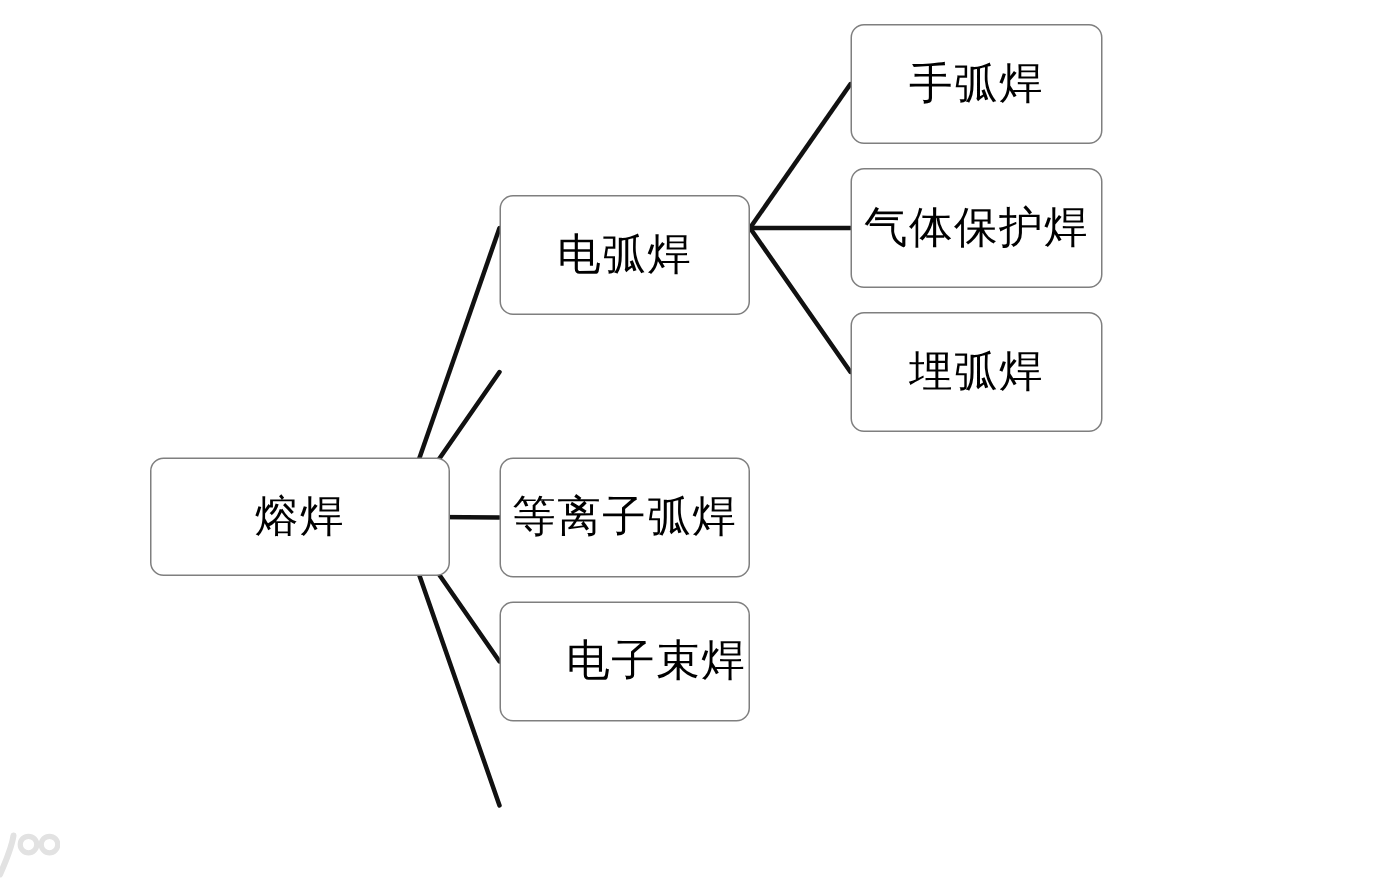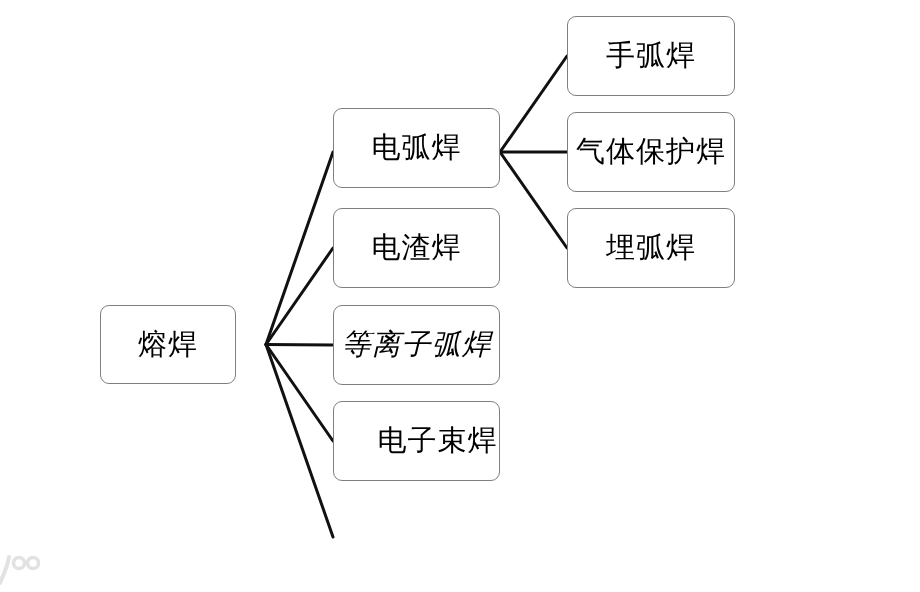--- a/index.html
+++ b/index.html
@@ -34,26 +34,26 @@
     border: 1.5px solid #7f7f7f;
     border-radius: 9px;
     display: flex;
     align-items: center;
     justify-content: center;
     font-size: 29px;
     color: #000000;
     letter-spacing: 1px;
     white-space: nowrap;
   }
-  .node.root   { left: 100px; top: 305px; width: 136px; height: 79px; }
+  .node.root   { left: 100px; top: 305px; width: 200px; height: 79px; }
 
   .node.mid    { left: 333px; width: 167px; height: 80px; }
-  .node.mid-0  { top: 108px; }
+  .node.mid-0  { top: 130px; }
   .node.mid-1  { top: 208px; }
-  .node.mid-2  { top: 305px; font-style: italic; }
+  .node.mid-2  { top: 305px; }
   .node.mid-3  { top: 401px; padding-left: 42px; }
   .node.mid-4  { top: 497px; }
 
   .node.right   { left: 567px; width: 168px; height: 80px; }
   .node.right-0 { top: 16px; }
   .node.right-1 { top: 112px; }
   .node.right-2 { top: 208px; justify-content: center; }
 
   .watermark {
     position: absolute;
@@ -93,23 +93,20 @@
     <line x1="500" y1="152" x2="567" y2="248"></line>
   </svg>
 
   <div class="node root">
     <span>熔焊</span>
   </div>
 
   <div class="node mid mid-0">
     <span>电弧焊</span>
   </div>
-  <div class="node mid mid-1">
-    <span>电渣焊</span>
-  </div>
   <div class="node mid mid-2">
     <span>等离子弧焊</span>
   </div>
   <div class="node mid mid-3">
     <span>电子束焊</span>
   </div>
 
   <div class="node right right-0">
     <span>手弧焊</span>
   </div>

